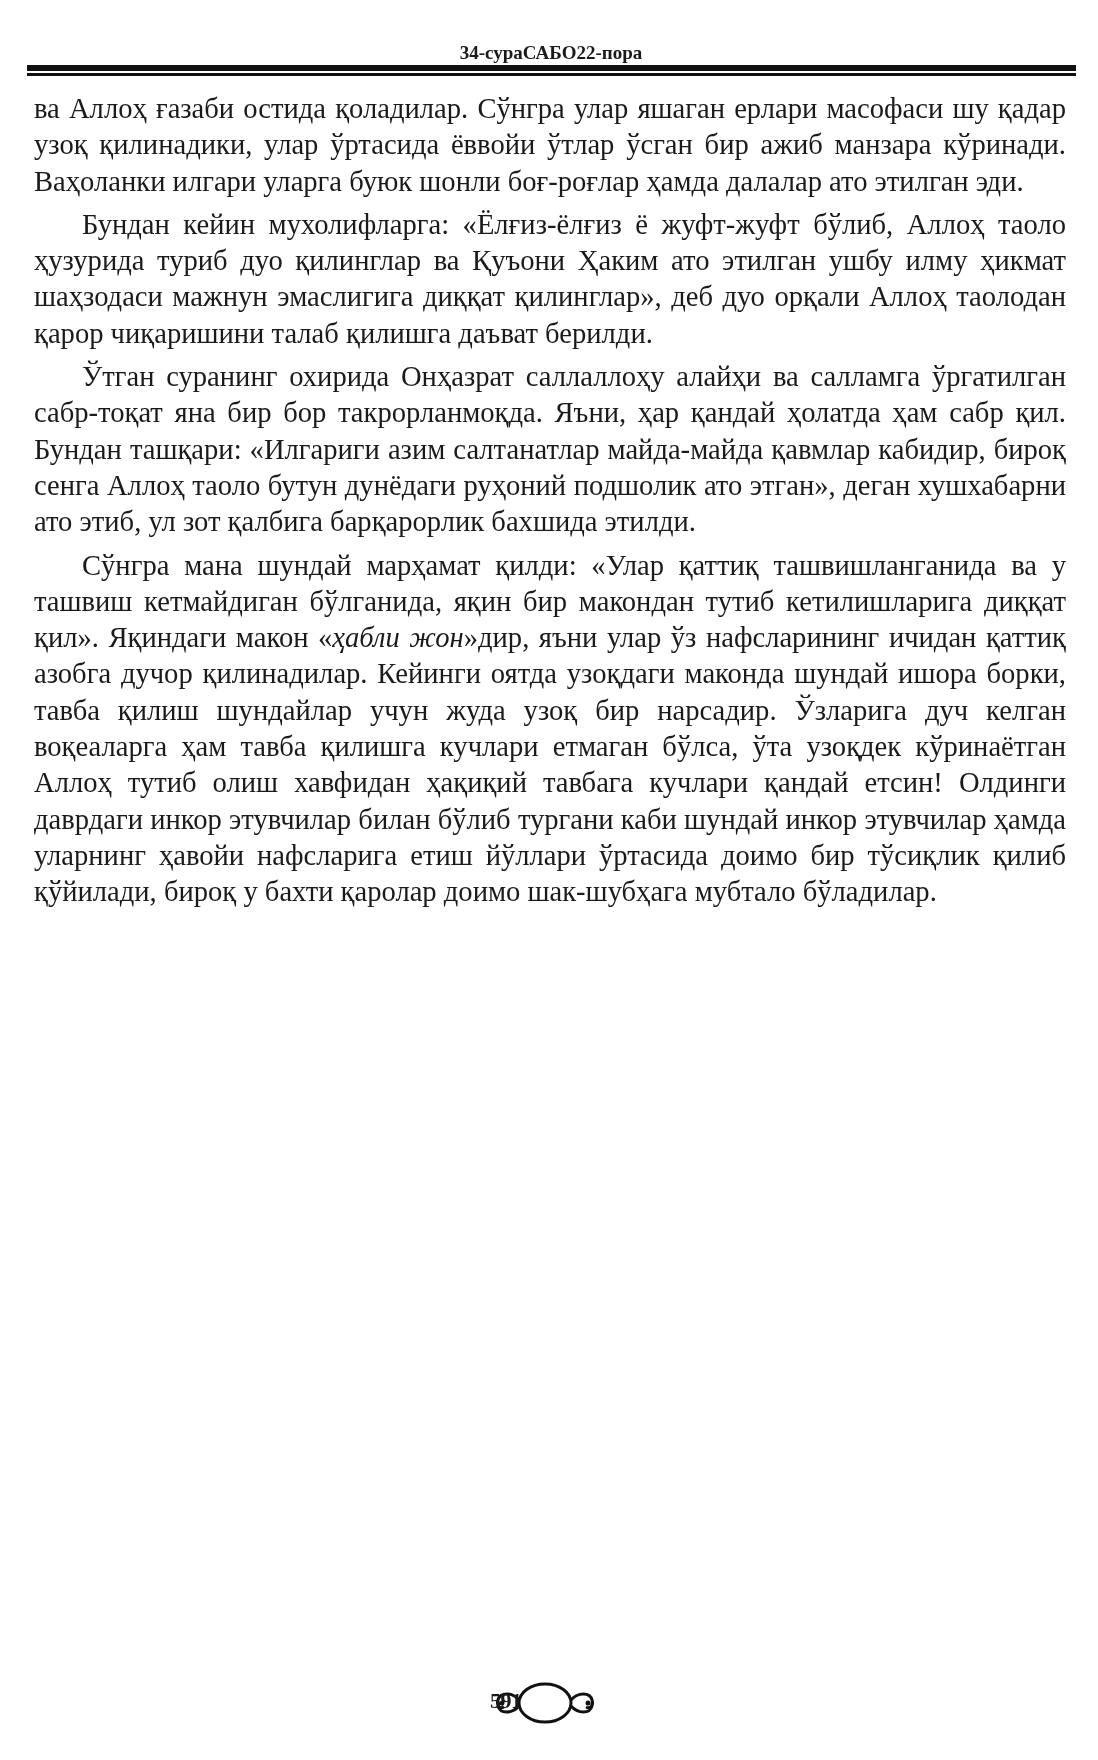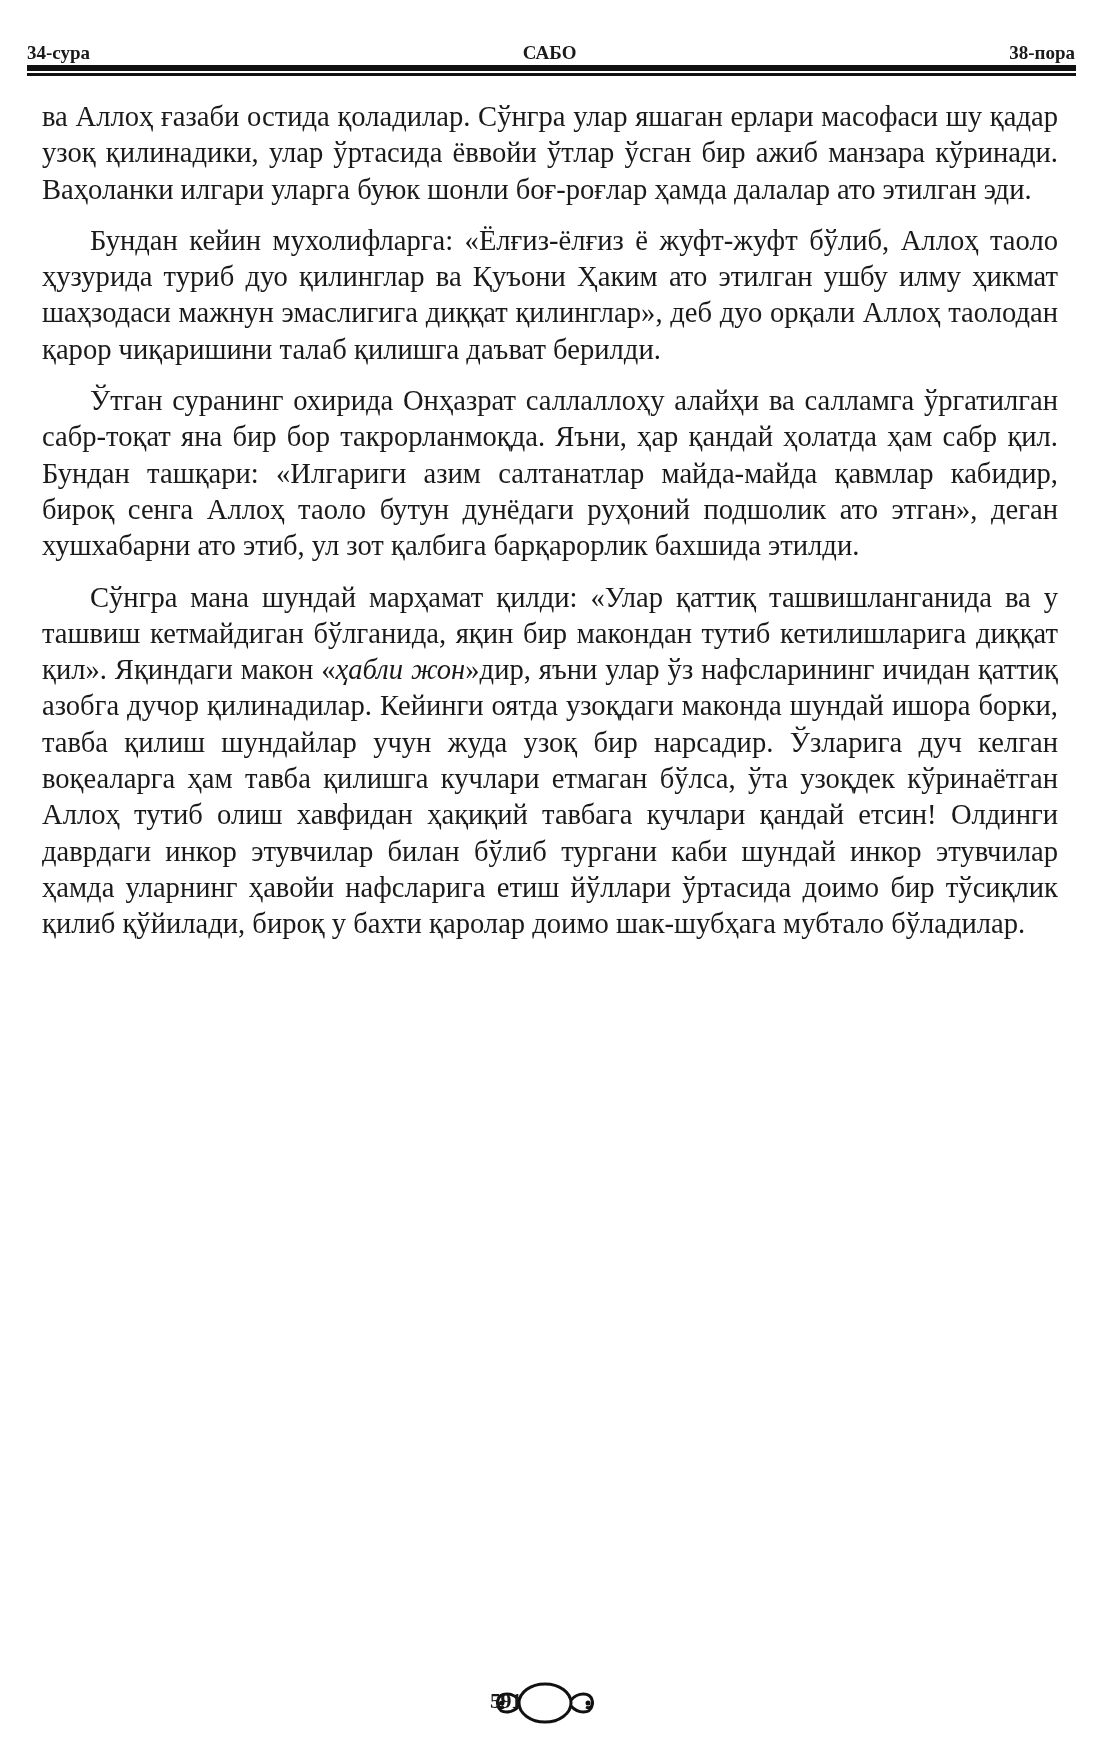--- a/index.html
+++ b/index.html
@@ -1,49 +1,49 @@
 <!DOCTYPE html>
 <html><head>
 <meta charset="utf-8">
 <style>
   html, body { margin: 0; padding: 0; background: #ffffff; }
   body { width: 1098px; height: 1760px; position: relative; overflow: hidden; color: #1a1a1a; }
   .page { position: absolute; left: 0; top: 0; width: 1098px; height: 1760px; }
   .running-head {
     position: absolute; left: 27px; right: 23px; top: 36px; height: 28px;
     font-family: "Liberation Serif", serif; font-weight: bold; font-size: 19px;
-    display: flex; justify-content: space-between; align-items: flex-end;
+    display: flex; justify-content: center; align-items: flex-end;
   }
   .rule-thick { position: absolute; left: 27px; right: 22px; top: 65px; height: 6px; background: #111; }
   .rule-thin { position: absolute; left: 27px; right: 22px; top: 73px; height: 3px; background: #111; }
   .body-text {
     position: absolute; left: 27px; top: 84px; width: 1046px;
     font-family: "Liberation Serif", serif; font-size: 28.6px; line-height: 36.3px;
     text-align: justify;
   }
-  .body-text p { margin: 15px; text-indent: 48px; text-align-last: left; }
+  .body-text p { margin: 7px; text-indent: 48px; text-align-last: left; }
   .body-text p.first { text-indent: 0; }
   .body-text em { font-style: italic; }
   .folio {
     position: absolute; left: 490px; top: 1680px; width: 110px; height: 46px;
   }
   .folio svg { position: absolute; left: 0; top: 0; }
   .folio-num {
     position: absolute; left: 0; width: 110px; top: 8px; text-align: left;
     font-family: "Liberation Serif", serif; font-weight: bold; font-size: 22px; letter-spacing: -0.5px;
   }
 </style>
 </head>
 <body>
 
 <div class="page">
   <div class="running-head">
     <span>34-сура</span>
     <span>САБО</span>
-    <span>38-пора</span>
+    <span>22-пора</span>
   </div>
   <div class="rule-thick"></div>
   <div class="rule-thin"></div>
 
   <div class="body-text">
     <p class="first">ва Аллоҳ ғазаби остида қоладилар. Сўнгра улар яшаган ерлари масофаси шу қадар узоқ қилинадики, улар ўртасида  ёввойи ўтлар ўсган бир ажиб манзара кўринади. Ваҳоланки илгари уларга буюк шонли боғ-роғлар ҳамда далалар ато этилган эди.</p>
     <p>Бундан кейин мухолифларга: «Ёлғиз-ёлғиз ё жуфт-жуфт бўлиб, Аллоҳ таоло ҳузурида туриб дуо қилинглар ва Қуъони Ҳаким ато этилган ушбу илму ҳикмат шаҳзодаси мажнун эмаслигига диққат қилинглар», деб дуо орқали Аллоҳ таолодан қарор чиқаришини талаб қилишга даъват берилди.</p>
     <p>Ўтган суранинг охирида Онҳазрат саллаллоҳу алайҳи ва салламга ўргатилган сабр-тоқат яна бир бор такрорланмоқда. Яъни, ҳар қандай ҳолатда ҳам сабр қил. Бундан ташқари: «Илгариги азим салтанатлар майда-майда қавмлар кабидир, бироқ сенга Аллоҳ таоло бутун дунёдаги руҳоний подшолик ато этган», деган хушхабарни ато этиб, ул зот қалбига барқарорлик бахшида этилди.</p>
     <p><span>Сўнгра мана шундай марҳамат қилди: «Улар қаттиқ ташвишланганида ва у ташвиш кетмайдиган бўлганида, яқин бир макондан тутиб кетилишларига диққат қил». Яқиндаги макон «</span><em>ҳабли жон</em><span>»дир, яъни улар ўз нафсларининг ичидан қаттиқ азобга дучор қилинадилар. Кейинги оятда узоқдаги маконда шундай ишора борки, тавба қилиш шундайлар учун жуда узоқ бир нарсадир. Ўзларига дуч келган воқеаларга ҳам тавба қилишга кучлари етмаган бўлса, ўта узоқдек кўринаётган Аллоҳ тутиб олиш хавфидан ҳақиқий тавбага кучлари қандай етсин! Олдинги даврдаги инкор этувчилар билан бўлиб тургани каби шундай инкор этувчилар ҳамда уларнинг ҳавойи нафсларига етиш йўллари ўртасида доимо бир тўсиқлик қилиб қўйилади, бироқ у бахти қаролар доимо шак-шубҳага мубтало бўладилар.</span></p>
   </div>

